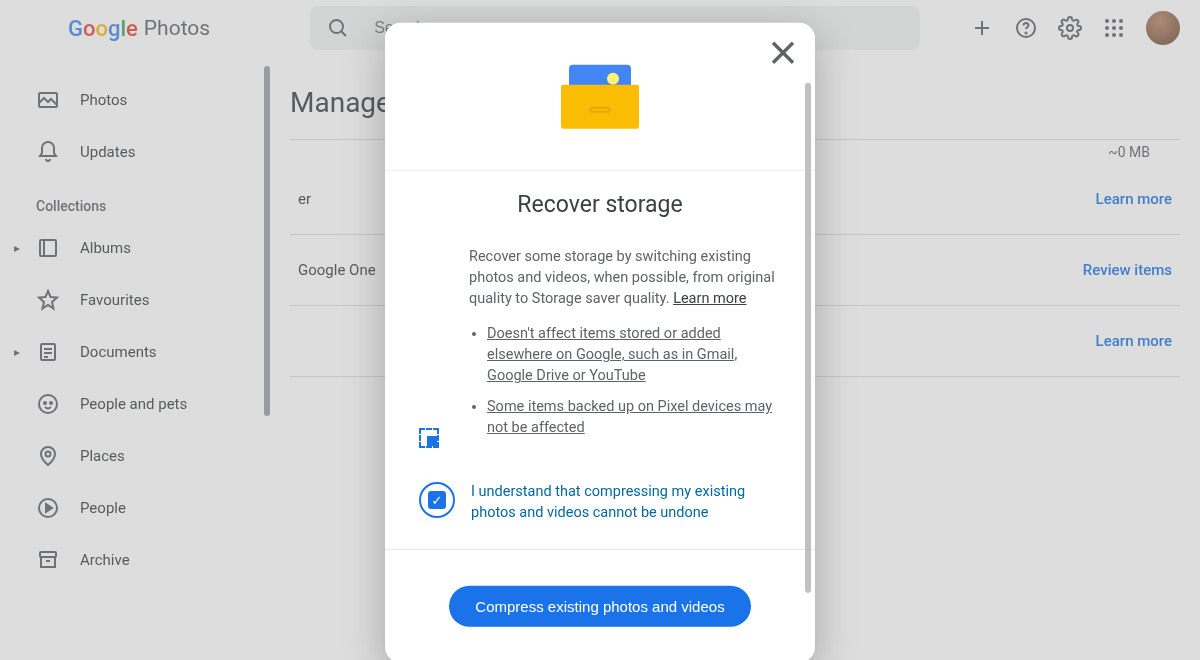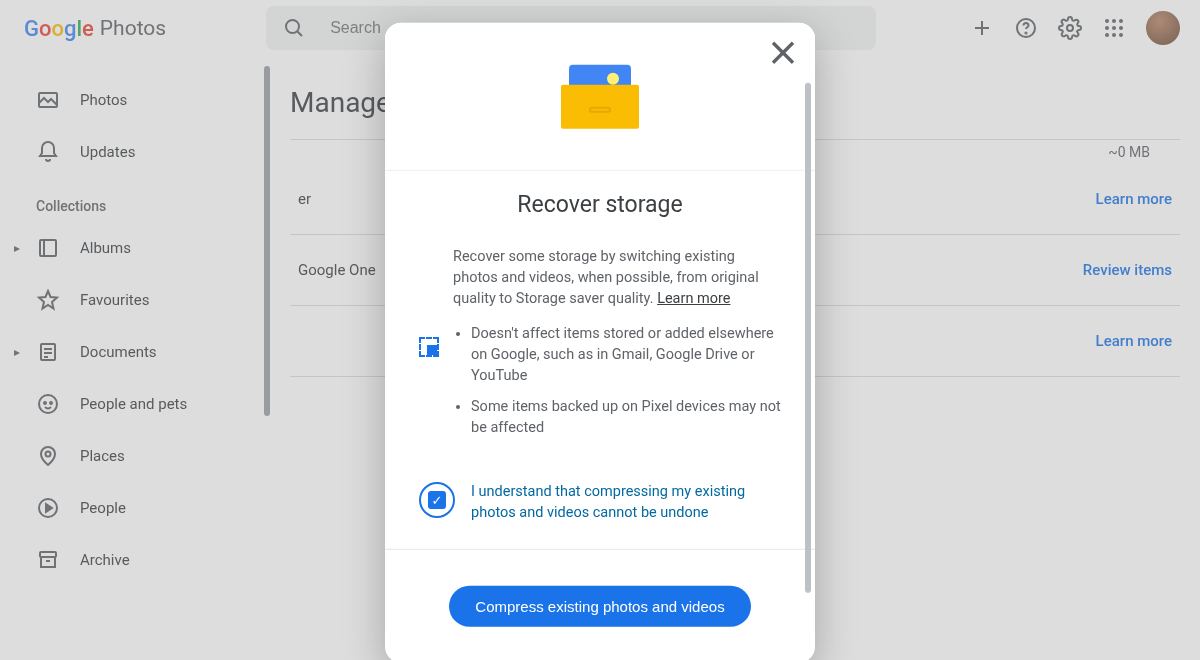--- a/index.html
+++ b/index.html
@@ -20,21 +20,21 @@
   
   .header {
     display: flex;
     align-items: center;
     height: 56px;
     padding: 0 20px 0 24px;
     gap: 20px;
     background: #fff;
     position: relative;
   }
-  .logo { display: flex; align-items: center; gap: 4px; }
+  .logo { display: flex; align-items: center; gap: 4px; margin-left: 44px; }
   .logo-g { font-size: 22px; font-weight: 500; }
   .logo-g .b { color:#4285F4; } .logo-g .r { color:#EA4335; }
   .logo-g .y { color:#FBBC05; } .logo-g .g { color:#34A853; }
   .logo-photos { font-size: 21px; color:#5f6368; font-weight: 400; margin-left: 2px;}
   .search {
     flex: 0 0 610px;
     background: #f1f3f4;
     border-radius: 8px;
     height: 44px;
     display: flex;
@@ -134,27 +134,27 @@
   }
   .modal-body {
     padding: 20px 34px 20px 34px;
     overflow-y:auto;
     position:relative;
   }
   .modal-body h2 {
     text-align:center; font-size:23px; font-weight:400; color:#3c4043;
     margin: 0 0 28px 0;
   }
-  .desc-block { display:flex; gap:14px; align-items:center; margin-bottom:16px;}
+  .desc-block { display:flex; gap:30px; align-items:flex-end; margin-bottom:16px;}
   .photo-indicator { width:20px; height:20px; flex-shrink:0; border:2px dashed #1a73e8; position:relative;}
   .photo-indicator::after{ content:""; position:absolute; right:0; bottom:0; width:10px; height:10px; background:#1a73e8;}
   .desc { font-size:14.5px; color:#5f6368; line-height:1.45;}
   .desc a { color:#3c4043; text-decoration:underline; cursor:pointer;}
   .desc ul { margin:14px 0 0 18px; }
-  .desc li { margin-bottom:10px; }
+  .desc li { margin-bottom:10px;text-decoration:underline; }
   .confirm-row { display:flex; gap:16px; align-items:flex-start; padding:18px 0 10px 0;}
   .check-circle {
     width:36px; height:36px; border:2.5px solid #1a73e8; border-radius:50%;
     display:flex; align-items:center; justify-content:center; flex-shrink:0;
     cursor:pointer;
   }
   .check-box {
     width:18px; height:18px; background:#1a73e8; border-radius:3px;
     display:flex; align-items:center; justify-content:center;
     color:#fff; font-size:13px;

